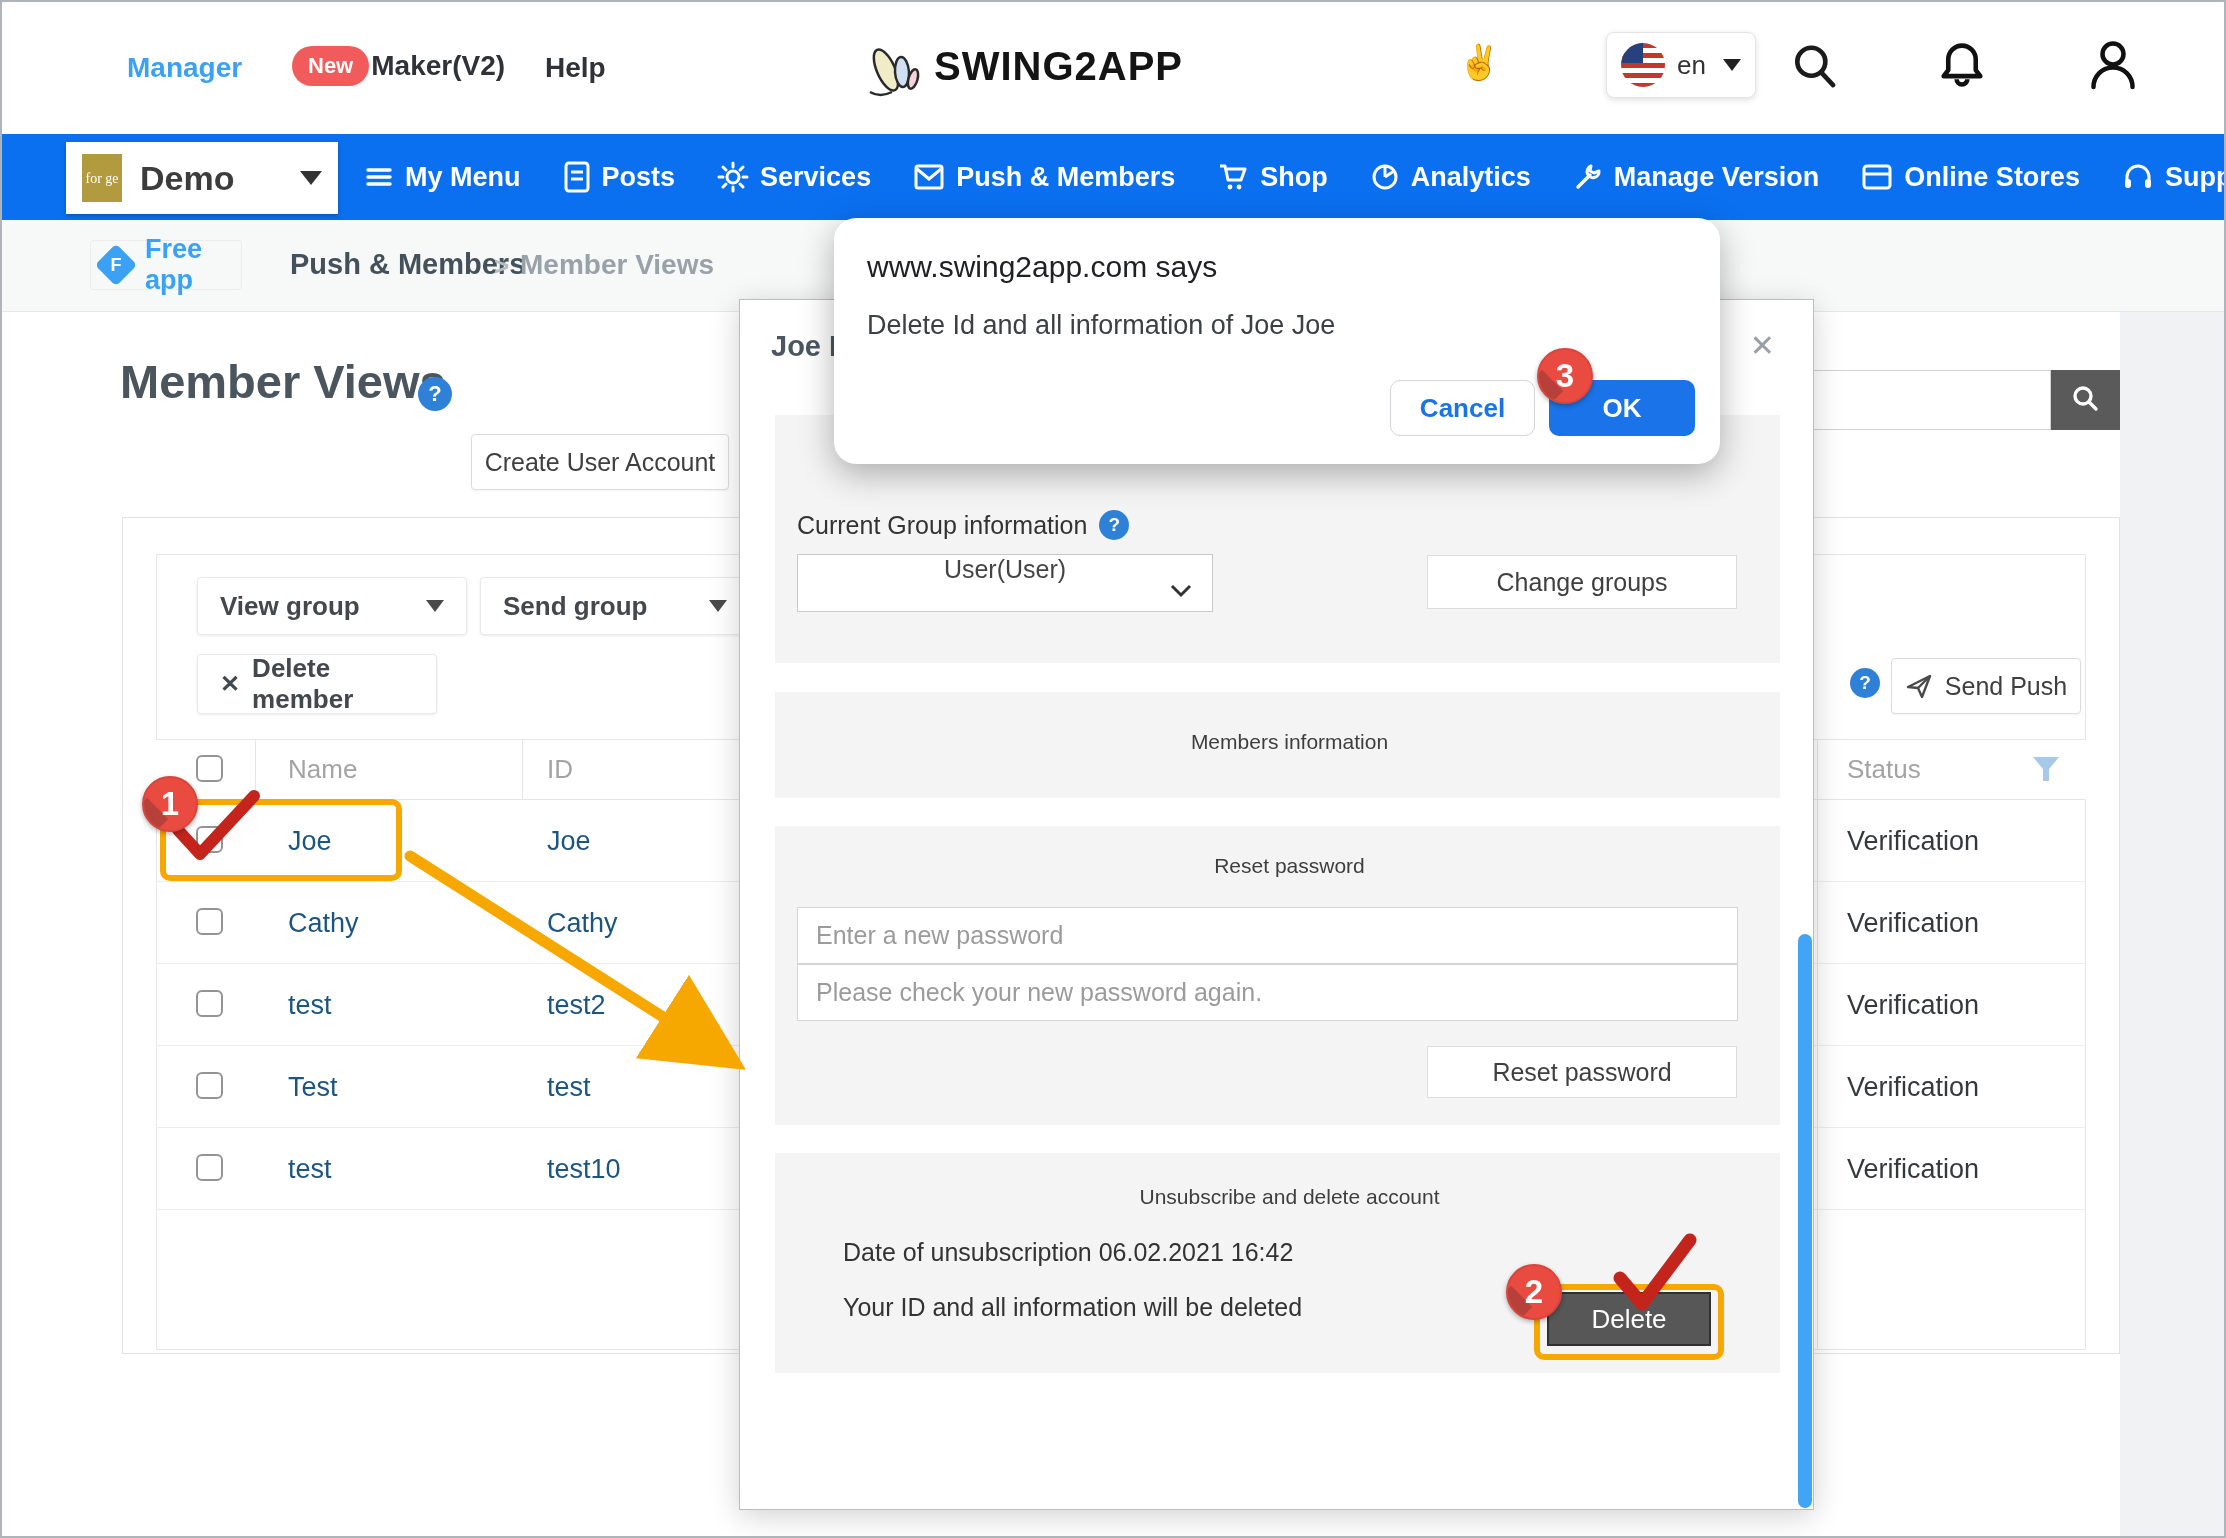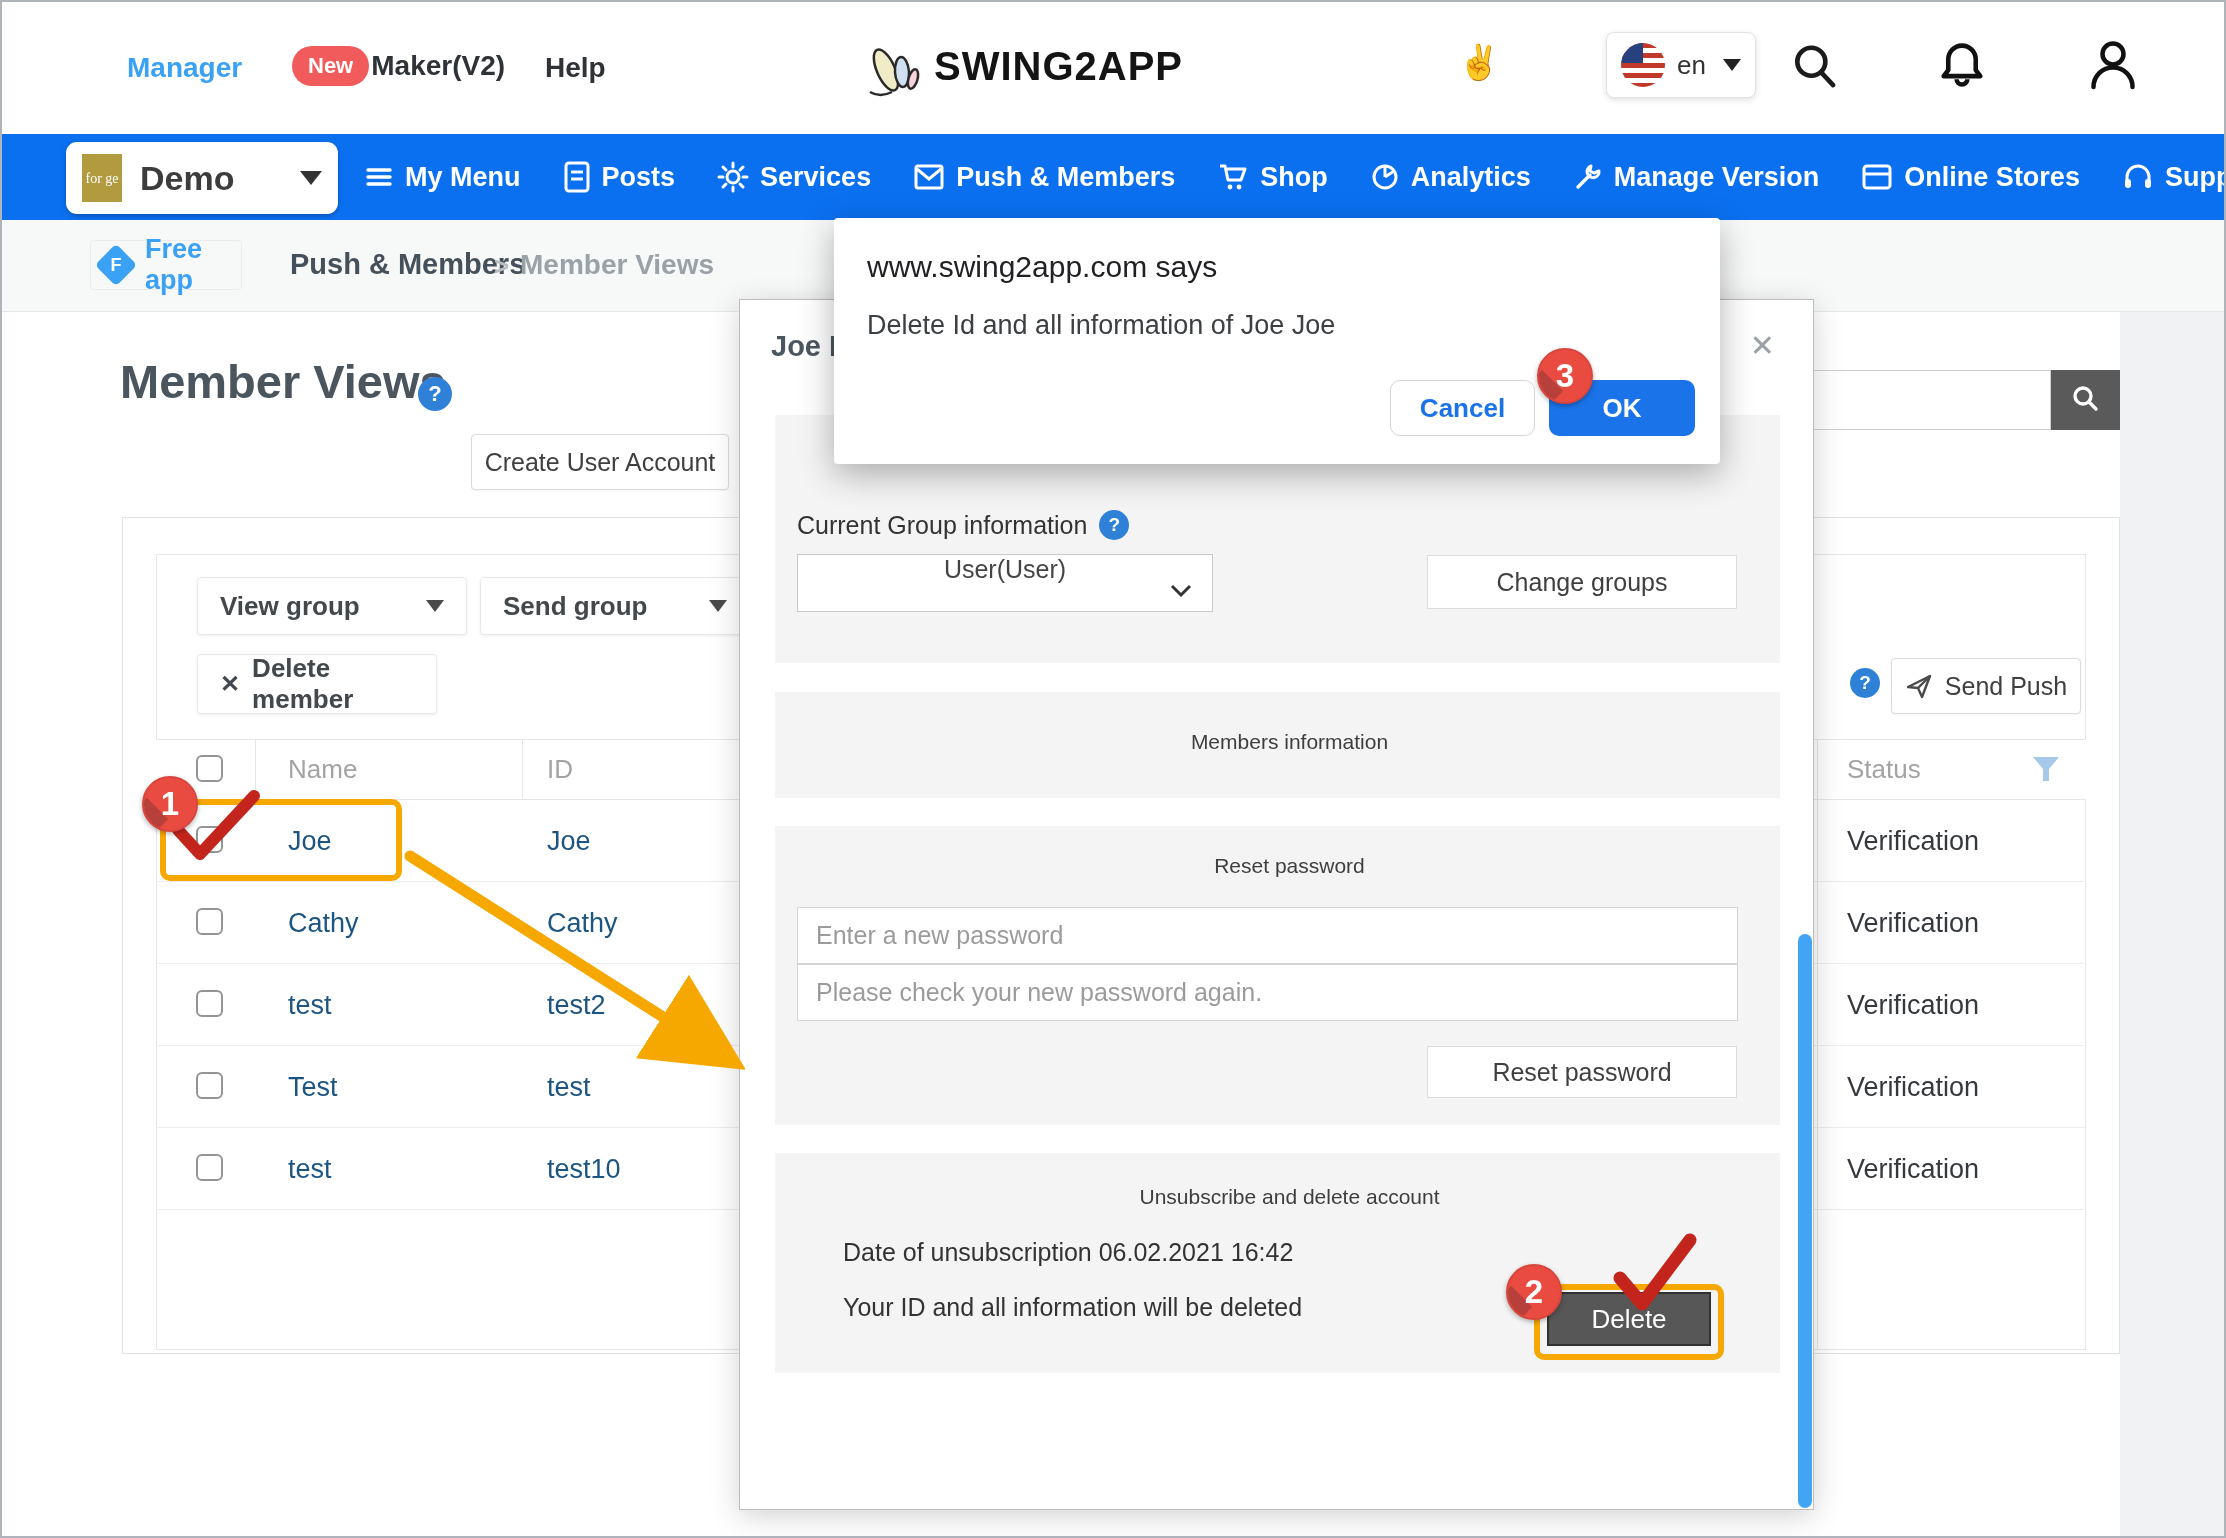--- a/index.html
+++ b/index.html
@@ -19,21 +19,21 @@
            border-radius:8px;box-shadow:0 2px 6px rgba(0,0,0,.12);display:flex;align-items:center;
            padding:0 14px;box-sizing:border-box;gap:12px;}
   .flagwrap{width:44px;height:44px;border-radius:50%;overflow:hidden;position:relative;flex:none;
             background:repeating-linear-gradient(180deg,#c0392b 0 5px,#fff 5px 10px);}
   .flagwrap::after{content:"";position:absolute;left:0;top:0;width:22px;height:20px;background:#27407e;}
   .lang-en{font-size:26px;color:#333;}
   .lang-caret{width:0;height:0;border-left:9px solid transparent;border-right:9px solid transparent;
               border-top:12px solid #222;margin-left:auto;}
   
   .navbar{left:0;top:132px;width:100%;height:86px;background:#0b70f0;}
-  .demo-box{left:64px;top:140px;width:272px;height:72px;background:#fff;border-radius:11px;
+  .demo-box{left:64px;top:140px;width:272px;height:72px;background:#fff;border-radius:0;
             box-shadow:0 2px 5px rgba(0,0,0,.25);display:flex;align-items:center;padding:0 16px;
             box-sizing:border-box;gap:18px;}
   .forge{width:40px;height:48px;background:#b29a3e;color:#fff;font-family:"Liberation Serif",serif;
          font-size:14px;line-height:15px;display:flex;align-items:center;justify-content:center;
          text-align:center;flex:none;}
   .demo-label{font-weight:bold;font-size:34px;color:#3c3c3c;}
   .demo-caret{width:0;height:0;border-left:11px solid transparent;border-right:11px solid transparent;
               border-top:14px solid #333;margin-left:auto;}
   .nav-items{left:362px;top:132px;height:86px;display:flex;align-items:center;gap:42px;}
   .nav-item{display:flex;align-items:center;gap:11px;color:#fff;font-weight:bold;font-size:27px;
@@ -105,21 +105,21 @@
   .minput::placeholder{color:#9b9b9b;opacity:1;}
   .mbtn{position:absolute;background:#fff;border:1px solid #dcdcdc;display:flex;align-items:center;
         justify-content:center;font-size:25px;color:#3f3f3f;box-sizing:border-box;}
   .mselect{position:absolute;background:#fff;border:1px solid #c9c9c9;display:flex;align-items:center;
            font-size:25px;color:#444;padding:0 20px;box-sizing:border-box;}
   .scrollthumb{position:absolute;right:1px;top:634px;width:14px;height:574px;background:#42a4f5;
                border-radius:7px;}
   .delete-btn{background:#575757;border:2px solid #303030;color:#fff;font-size:26px;display:flex;
               align-items:center;justify-content:center;box-sizing:border-box;}
   
-  .alert{left:832px;top:216px;width:886px;height:246px;background:#fff;border-radius:4px;
+  .alert{left:832px;top:216px;width:886px;height:246px;background:#fff;border-radius:22px;
          box-shadow:0 10px 34px rgba(0,0,0,.3);z-index:30;box-sizing:border-box;}
   .alert-title{position:absolute;left:33px;top:32px;font-size:30px;color:#202124;}
   .alert-msg{position:absolute;left:33px;top:92px;font-size:27px;color:#3c4043;}
   .alert-btn{position:absolute;top:162px;height:56px;border-radius:10px;display:flex;
              align-items:center;justify-content:center;font-weight:bold;font-size:26px;
              box-sizing:border-box;}
   .alert-cancel{left:556px;width:145px;background:#fff;border:1.5px solid #d2d5d9;color:#1a73e8;}
   .alert-ok{left:715px;width:146px;background:#1a73e8;color:#fff;}
   .z20{z-index:20;} .z31{z-index:31;}
 </style>

